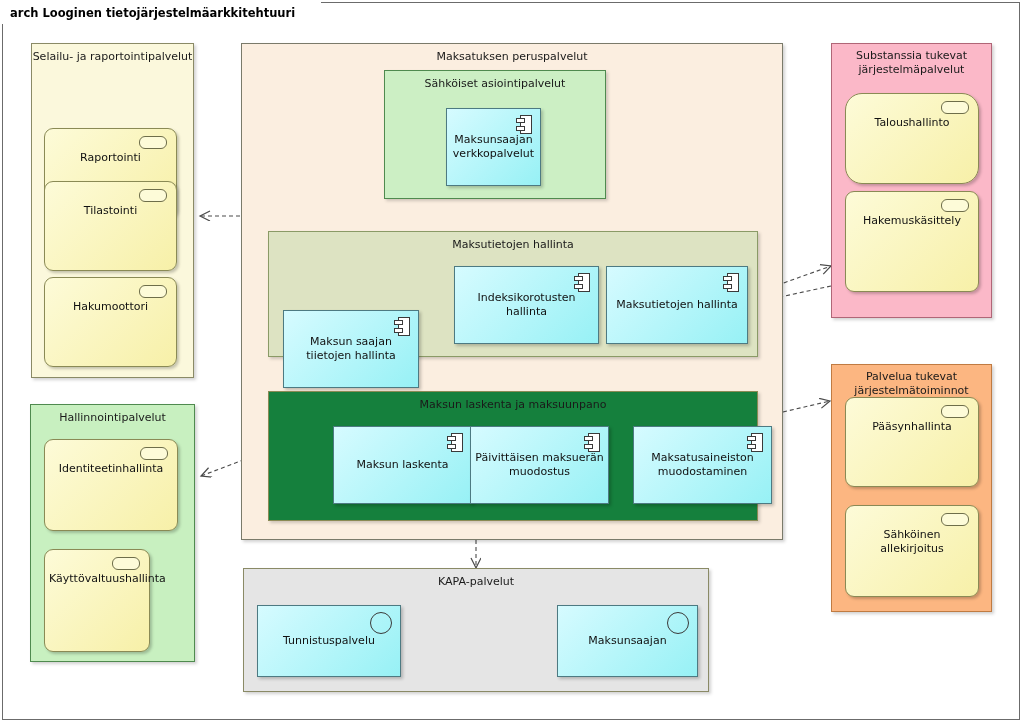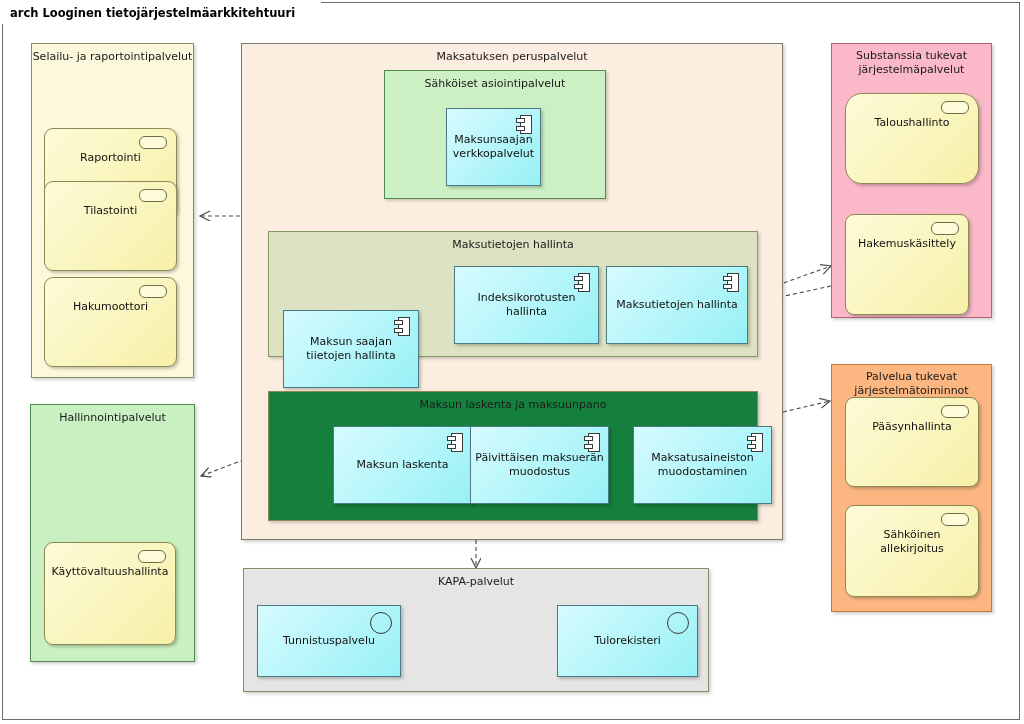--- a/index.html
+++ b/index.html
@@ -196,21 +196,25 @@
       <div class="n-label">Tilastointi</div>
     </div>
     <div class="node" style="left:12px;top:233px;width:133px;height:90px;">
       <div class="n-icon"></div>
       <div class="n-label">Hakumoottori</div>
     </div>
   </div>
 
   <div class="group pal-green" style="left:30px;top:404px;width:165px;height:258px;">
     <div class="g-title">Hallinnointipalvelut</div>
-    <div class="node" style="left:13px;top:137px;width:132px;height:103px;">
+    <div class="node" style="left:13px;top:34px;width:134px;height:92px;">
+      <div class="n-icon"></div>
+      <div class="n-label">Identiteetinhallinta</div>
+    </div>
+    <div class="node" style="left:13px;top:144px;width:106px;height:103px;">
       <div class="n-icon"></div>
       <div class="n-label">Käyttövaltuushallinta</div>
     </div>
   </div>
 
   <div class="group pal-peach" style="left:241px;top:43px;width:542px;height:497px;">
     <div class="g-title">Maksatuksen peruspalvelut</div>
 
     <div class="group pal-lightgreenbox" style="left:142px;top:26px;width:222px;height:129px;">
       <div class="g-title">Sähköiset asiointipalvelut</div>
@@ -282,34 +286,34 @@
   </div>
 
   <div class="group pal-creambox" style="left:243px;top:568px;width:466px;height:124px;">
     <div class="g-title">KAPA-palvelut</div>
     <div class="comp" style="left:13px;top:36px;width:144px;height:72px;">
       <div class="s-icon"></div>
       <div class="c-label">Tunnistuspalvelu</div>
     </div>
     <div class="comp" style="left:313px;top:36px;width:141px;height:72px;">
       <div class="s-icon"></div>
-      <div class="c-label">Tulorekisteri</div>
+      <div class="c-label">Maksunsaajan</div>
     </div>
   </div>
 
   <div class="group pal-pink two-line" style="left:831px;top:43px;width:161px;height:275px;">
     <div class="g-title">
       <div>Substanssia tukevat</div>
       <div>järjestelmäpalvelut</div>
     </div>
     <div class="node" style="left:13px;top:49px;width:134px;height:91px;border-radius:17px;">
       <div class="n-icon"></div>
       <div class="n-label">Taloushallinto</div>
     </div>
-    <div class="node" style="left:13px;top:170px;width:124px;height:101px;padding-left:8px;">
+    <div class="node" style="left:13px;top:147px;width:134px;height:101px;padding-left:8px;">
       <div class="n-icon"></div>
       <div class="n-label">Hakemuskäsittely</div>
     </div>
   </div>
 
   <div class="group pal-orange two-line" style="left:831px;top:340px;width:161px;height:248px;">
     <div class="g-title">
       <div>Palvelua tukevat</div>
       <div>järjestelmätoiminnot</div>
     </div>

